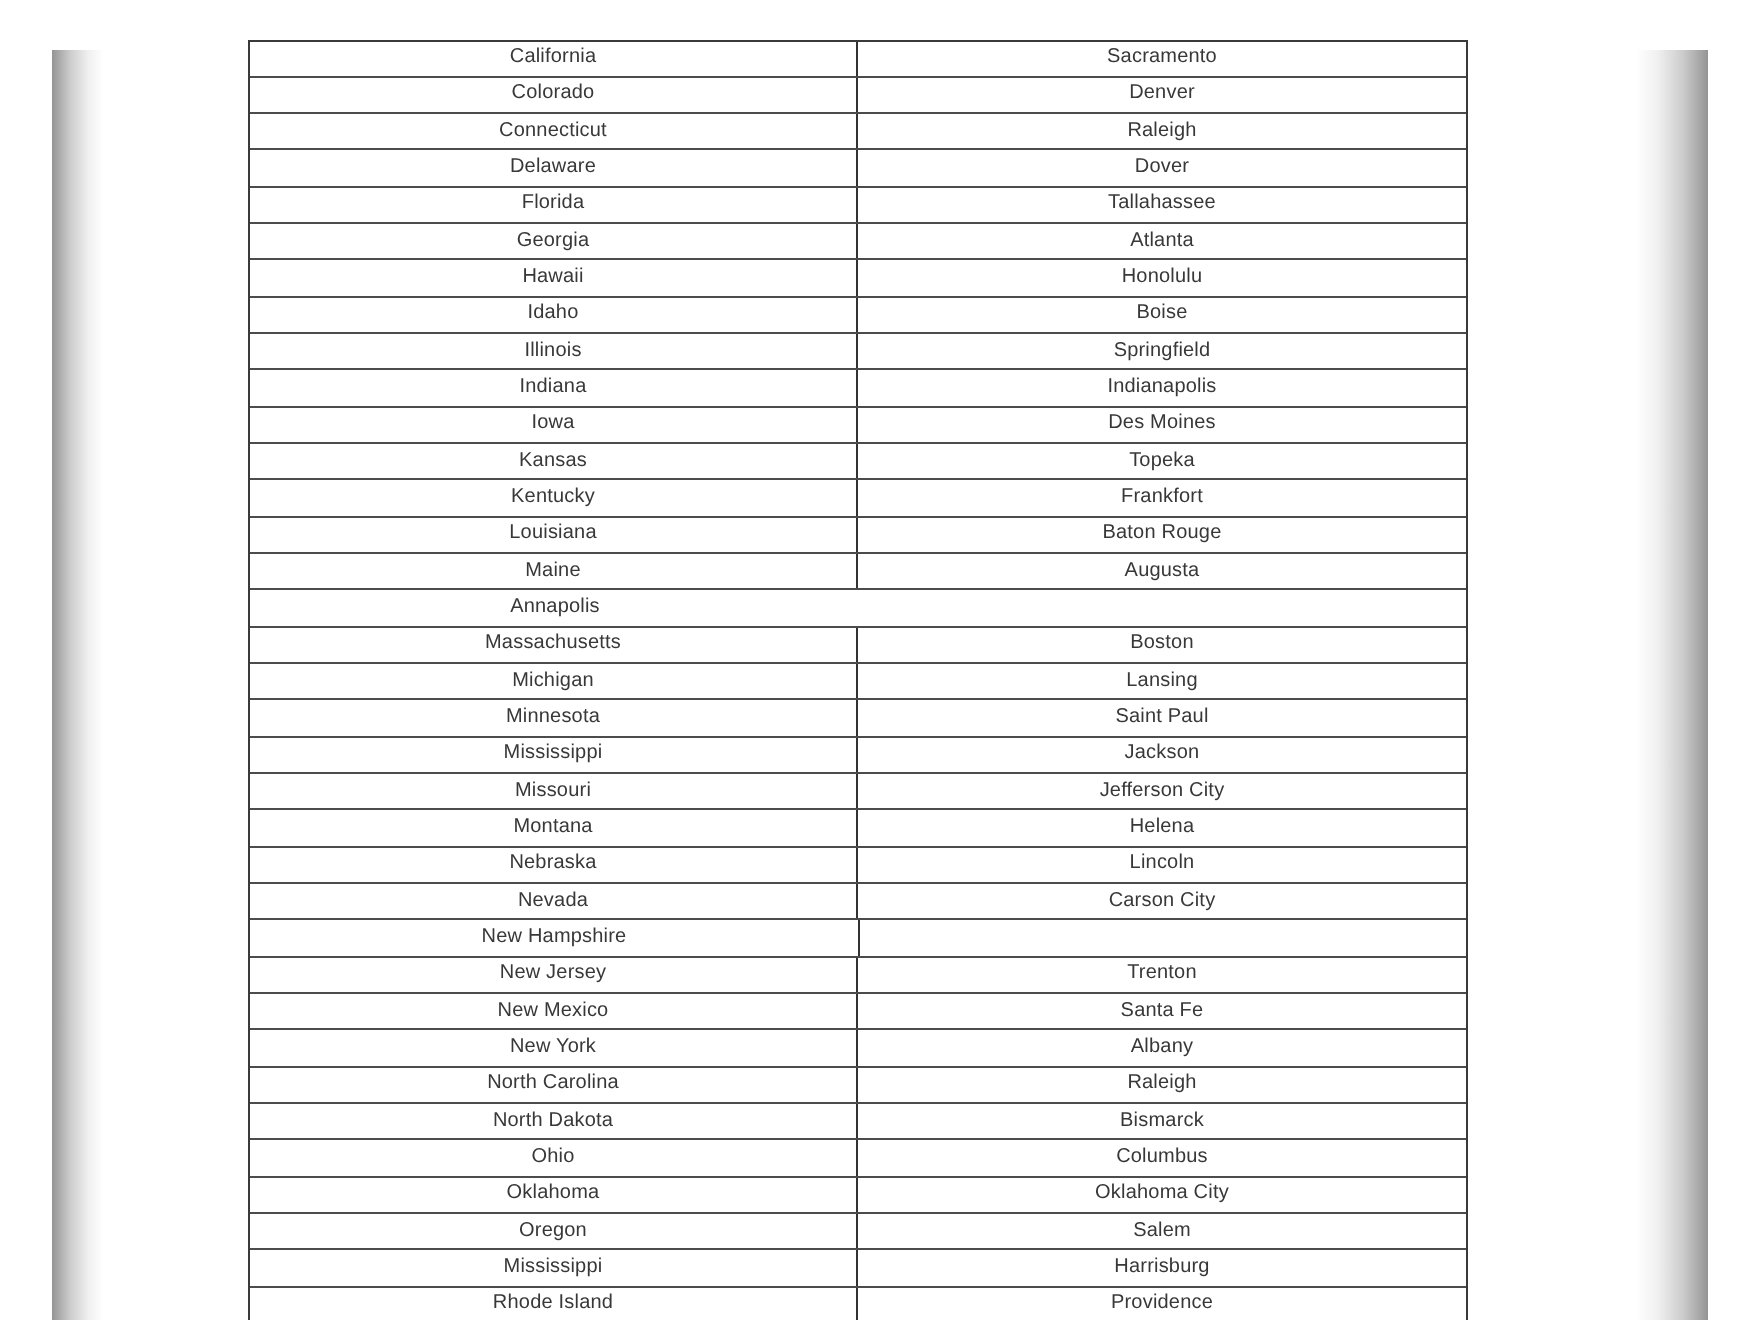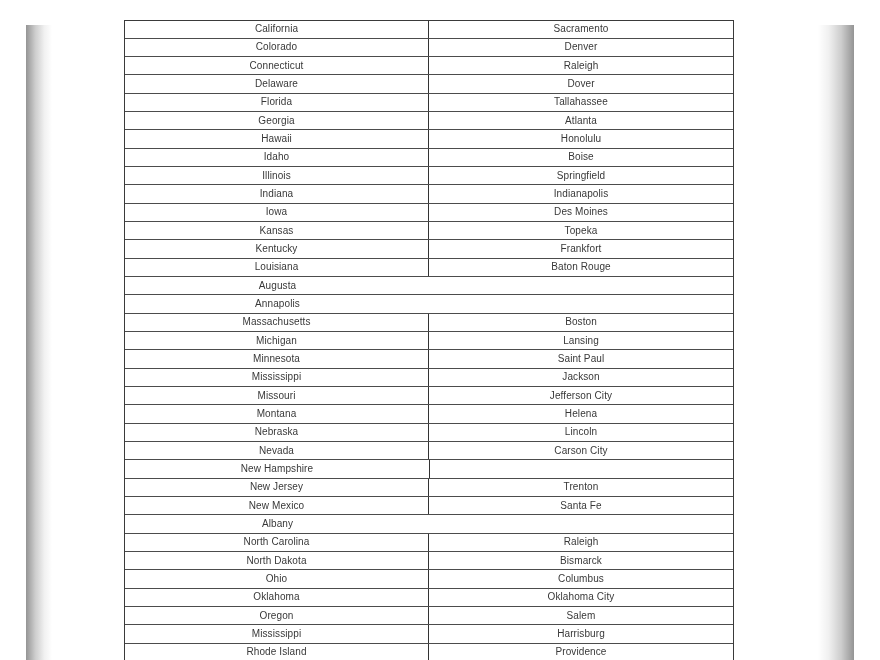--- a/index.html
+++ b/index.html
@@ -141,20 +141,21 @@
         </div>
         <div class="t-row">
           <div class="t-cell state">Kentucky</div>
           <div class="t-cell capital">Frankfort</div>
         </div>
         <div class="t-row">
           <div class="t-cell state">Louisiana</div>
           <div class="t-cell capital">Baton Rouge</div>
         </div>
         <div class="t-row">
+          <div class="t-cell state">Maine</div>
           <div class="t-cell capital">Augusta</div>
         </div>
         <div class="t-row">
           <div class="t-cell capital">Annapolis</div>
         </div>
         <div class="t-row">
           <div class="t-cell state">Massachusetts</div>
           <div class="t-cell capital">Boston</div>
         </div>
         <div class="t-row">
@@ -190,20 +191,21 @@
         </div>
         <div class="t-row">
           <div class="t-cell state">New Jersey</div>
           <div class="t-cell capital">Trenton</div>
         </div>
         <div class="t-row">
           <div class="t-cell state">New Mexico</div>
           <div class="t-cell capital">Santa Fe</div>
         </div>
         <div class="t-row">
+          <div class="t-cell state">New York</div>
           <div class="t-cell capital">Albany</div>
         </div>
         <div class="t-row">
           <div class="t-cell state">North Carolina</div>
           <div class="t-cell capital">Raleigh</div>
         </div>
         <div class="t-row">
           <div class="t-cell state">North Dakota</div>
           <div class="t-cell capital">Bismarck</div>
         </div>

